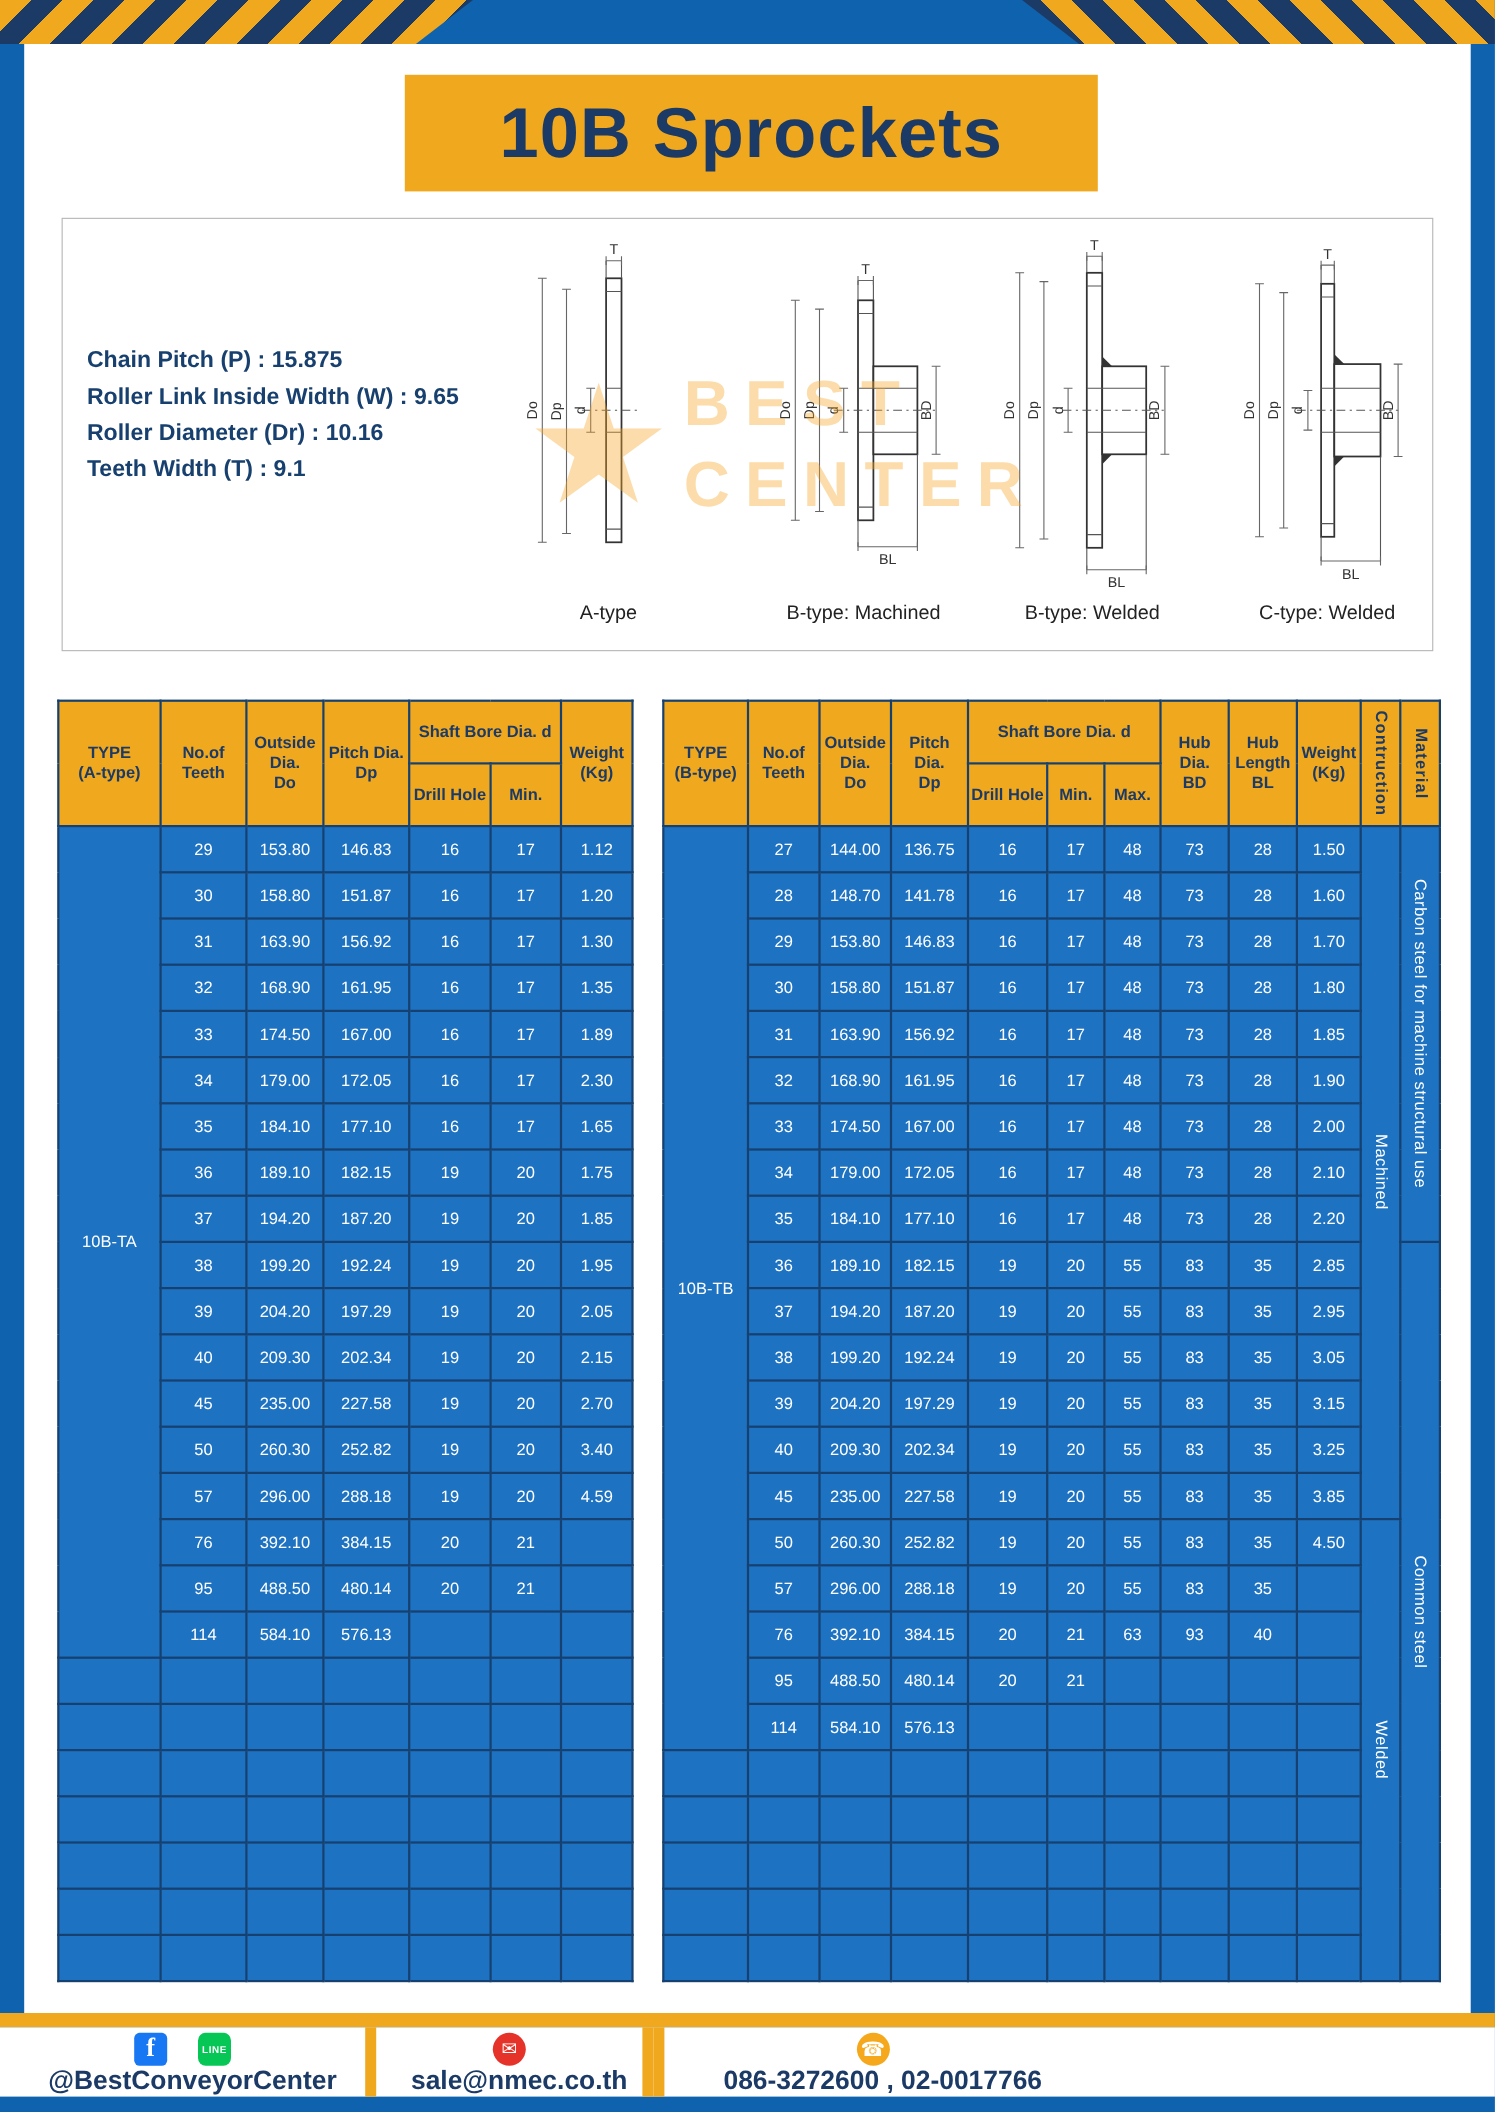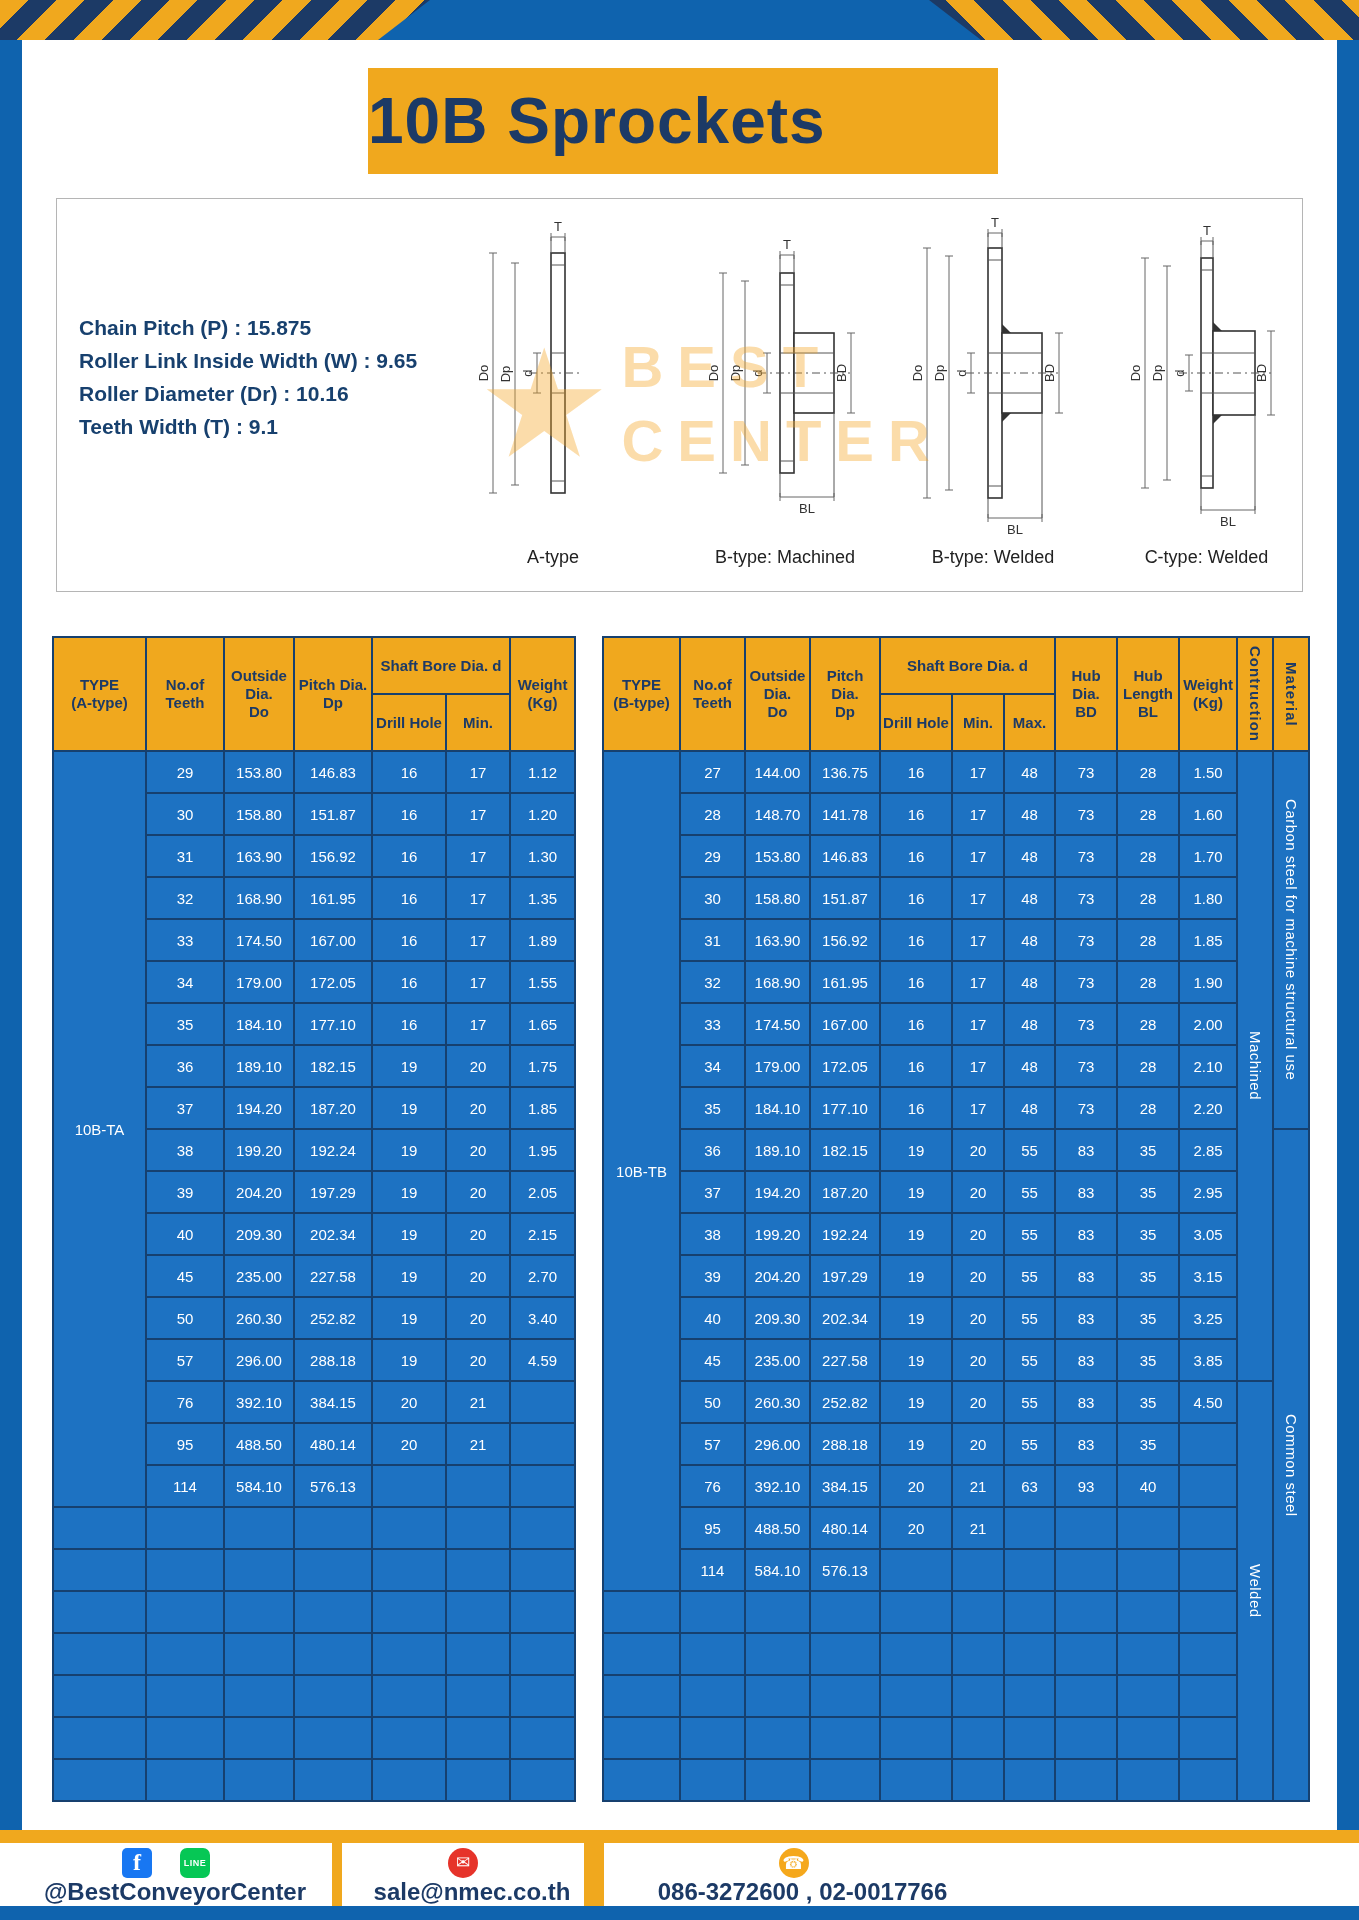--- a/index.html
+++ b/index.html
@@ -7,21 +7,21 @@
   body{font-family:"Liberation Sans",sans-serif;background:var(--frame-blue,#0f63ae);position:relative;overflow:hidden;}
   .page{position:absolute;inset:0;}
 
   
   .hazard{position:absolute;top:0;height:40px;}
   .hazard-left{left:0;width:430px;background:repeating-linear-gradient(135deg,var(--gold,#f2ac1f) 0 20px,var(--navy,#223a63) 20px 40px);clip-path:polygon(0 0,100% 0,calc(100% - 52px) 100%,0 100%);}
   .hazard-right{right:0;width:430px;background:repeating-linear-gradient(45deg,var(--gold,#f2ac1f) 0 20px,var(--navy,#223a63) 20px 40px);clip-path:polygon(0 0,100% 0,100% 100%,52px 100%);}
 
   .content{position:absolute;left:22px;top:40px;right:22px;bottom:90px;background:#fff;}
 
-  .title-banner{position:absolute;left:368px;top:68px;width:630px;height:106px;background:var(--gold,#f0a81e);display:flex;align-items:center;justify-content:flex-start;}
+  .title-banner{position:absolute;left:368px;top:68px;width:630px;height:106px;background:var(--gold,#f0a81e);display:flex;align-items:center;justify-content:center;}
   .title-banner span{font-size:64px;font-weight:bold;color:var(--navy,#1c3a66);letter-spacing:1px;}
 
   
   .spec-panel{position:absolute;left:56px;top:198px;width:1247px;height:394px;background:#fff;border:1px solid #b5b5b5;}
   .specs{position:absolute;left:22px;top:112px;z-index:2;}
   .spec-line{font-size:21px;font-weight:bold;color:#17406e;line-height:33px;white-space:nowrap;}
 
   .drawing{position:absolute;top:14px;text-align:center;}
   .drawing svg{display:block;}
   .draw-caption{font-size:18px;color:#222;margin-top:4px;}
@@ -319,21 +319,21 @@
           <td>16</td>
           <td>17</td>
           <td>1.89</td>
         </tr>
         <tr>
           <td>34</td>
           <td>179.00</td>
           <td>172.05</td>
           <td>16</td>
           <td>17</td>
-          <td>1.55</td>
+          <td>2.30</td>
         </tr>
         <tr>
           <td>35</td>
           <td>184.10</td>
           <td>177.10</td>
           <td>16</td>
           <td>17</td>
           <td>1.65</td>
         </tr>
         <tr>

